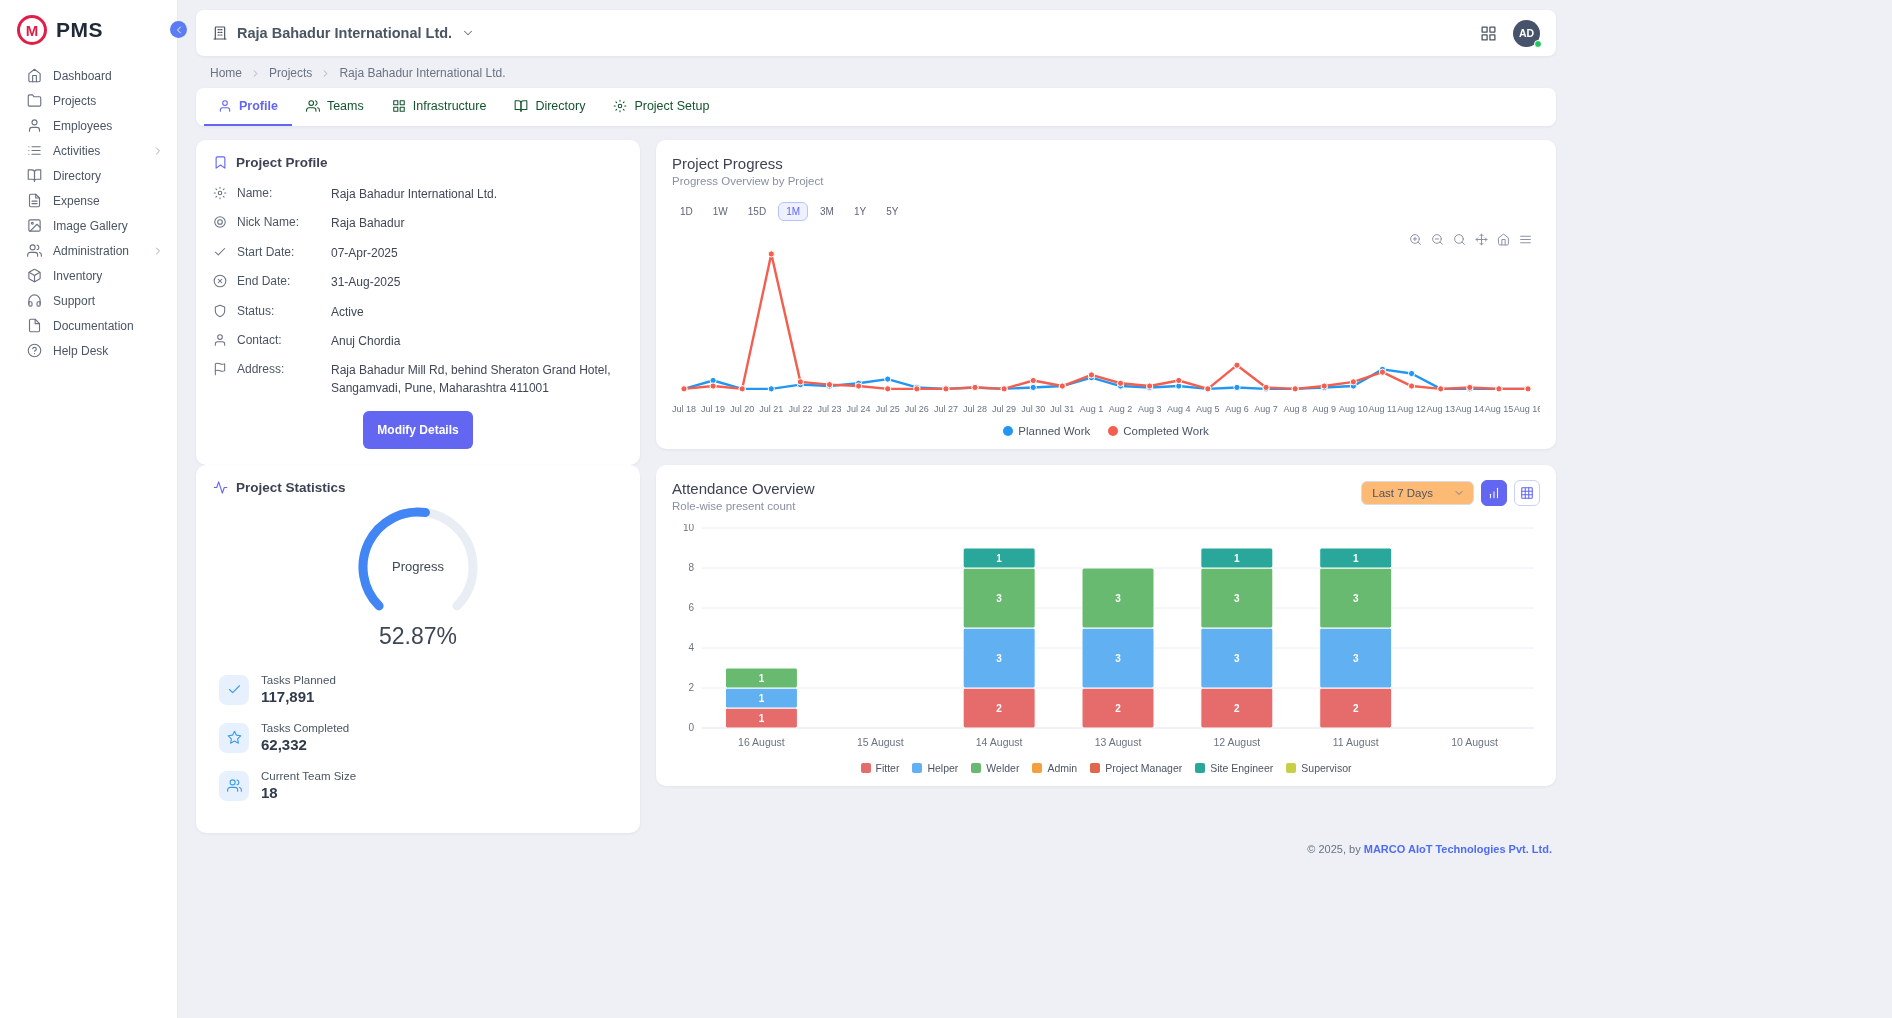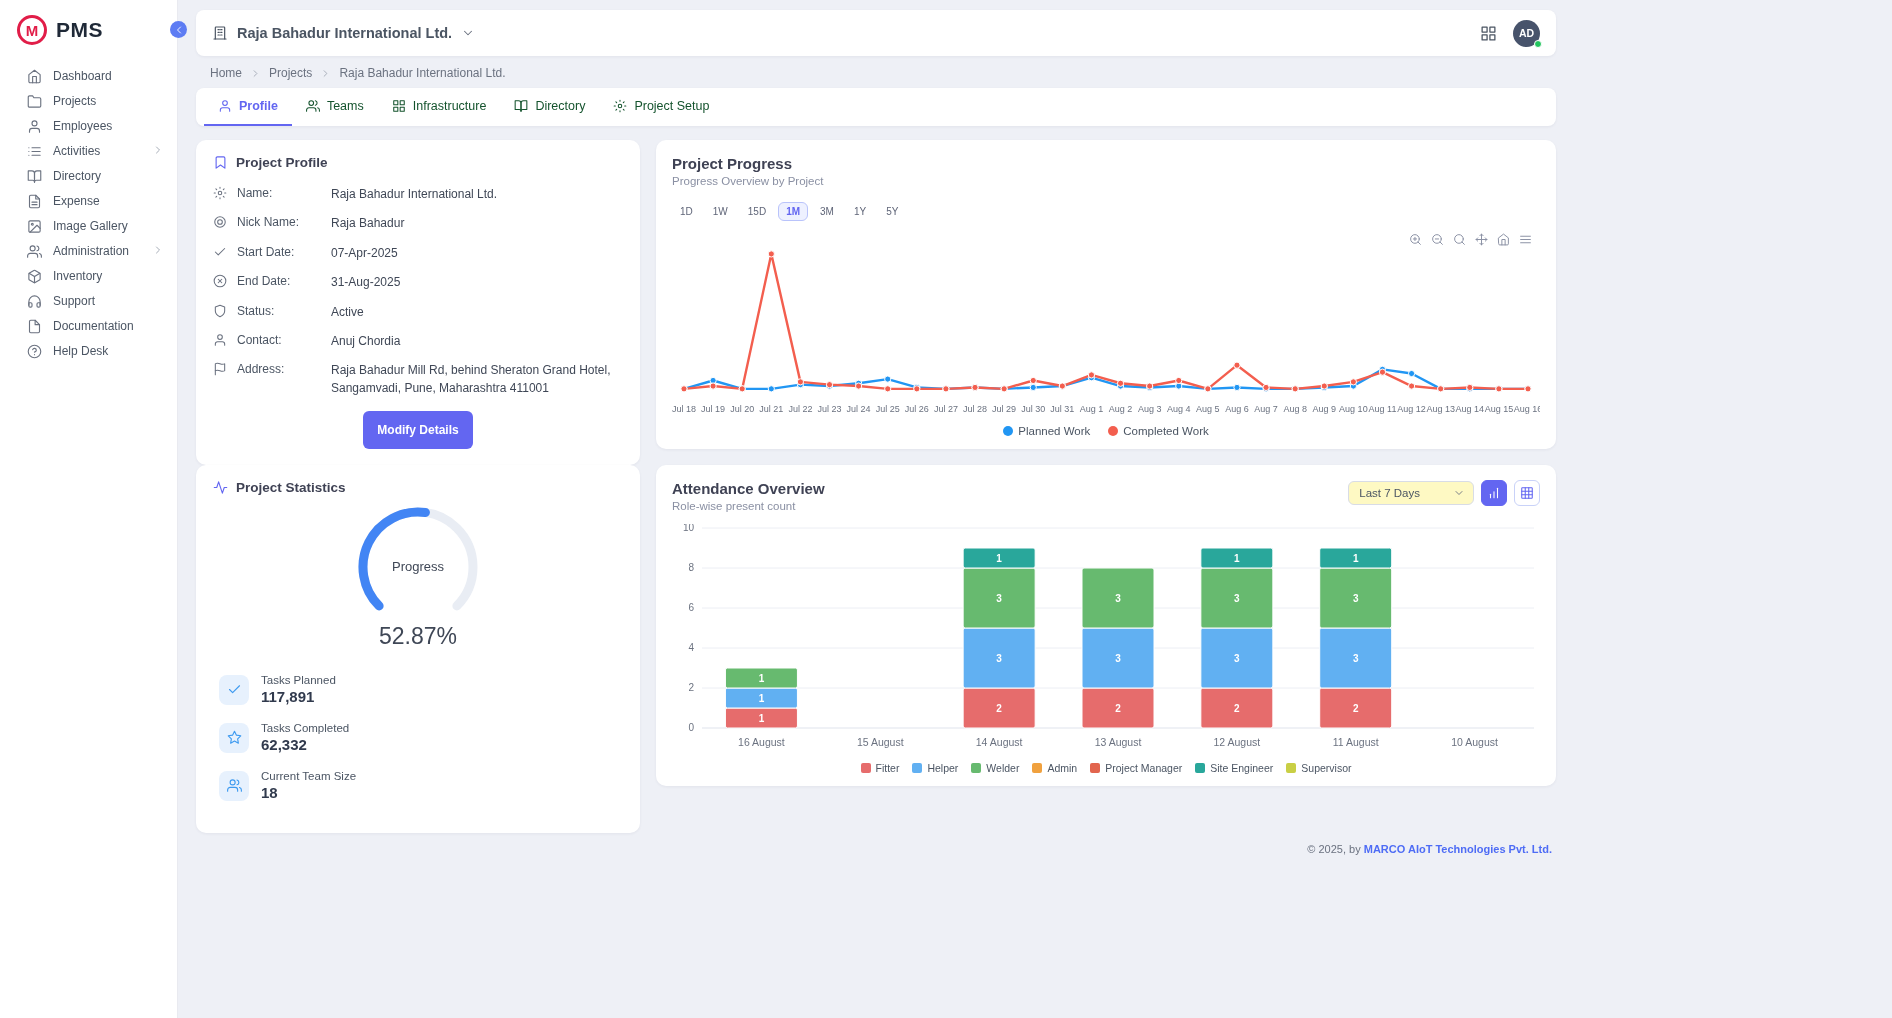--- a/index.html
+++ b/index.html
@@ -5,21 +5,21 @@
   *{margin:0;padding:0;box-sizing:border-box}
   html,body{width:1892px;height:1018px}
   body{background:#eef0f6;font-family:"Liberation Sans",sans-serif;color:#3f4756;overflow:hidden;position:relative}
   svg{font-family:inherit;display:block}
 
   
   .sidebar{position:absolute;left:0;top:0;width:178px;height:1018px;background:#fff;border-right:1px solid #e9eaf0;z-index:2}
   .logo-row{display:flex;align-items:center;gap:9px;padding:15px 14px 18px 17px}
   .logo-mark{width:30px;height:30px;border-radius:50%;border:3px solid #e11d48;color:#e11d48;font-weight:bold;font-size:15px;display:flex;align-items:center;justify-content:center;background:#fff}
   .logo-text{font-size:21px;font-weight:bold;color:#1f2937;letter-spacing:.5px}
-  .nav-item{display:flex;align-items:flex-start;gap:11px;padding:6px 10px 6px 27px;font-size:12px;color:#4b5563;cursor:pointer;position:relative;height:25px}
+  .nav-item{display:flex;align-items:center;gap:11px;padding:6px 10px 6px 27px;font-size:12px;color:#4b5563;cursor:pointer;position:relative;height:25px}
   .nav-icon{color:#6b7280;display:flex}
   .nav-chevron{position:absolute;right:13px;color:#9ca3af;display:flex}
 
   .collapse-btn{position:absolute;left:170px;top:21px;width:17px;height:17px;border-radius:50%;background:#5d7cf3;color:#fff;border:none;display:flex;align-items:center;justify-content:center;cursor:pointer;z-index:3;padding:0}
 
   
   .main{margin-left:178px;padding:10px 18px 0 18px;width:1714px}
   .container{width:1360px}
   .card{background:#fff;border-radius:10px;box-shadow:0 1px 3px rgba(30,35,70,.06)}
 
@@ -42,21 +42,21 @@
   .tab.active{color:#6366f1;border-bottom-color:#6366f1;font-weight:600}
   .tab-icon{display:flex}
 
   .content{display:flex;gap:16px;margin-top:14px}
   .col-left{width:444px;flex-shrink:0}
   .col-right{flex:1}
 
   .card-title-row{display:flex;align-items:center;gap:8px}
   .title-icon{color:#6366f1;display:flex}
   .card-title{font-size:13.5px;font-weight:600;color:#3f4254}
-  .card-title.lg{font-size:15px;font-weight:700;color:#3f4254}
+  .card-title.lg{font-size:15px;font-weight:400;color:#3f4254}
   .card-sub{font-size:11.5px;color:#8a90a3;margin-top:3px}
 
   
   .profile-card{padding:15px 17px 16px}
   .fields{margin-top:15px}
   .field-row{display:flex;align-items:flex-start;gap:10px;margin-bottom:11px;font-size:12px}
   .field-icon{color:#6b7280;display:flex;margin-top:1px}
   .field-label{width:84px;color:#4b5563;flex-shrink:0;padding-top:1px}
   .field-value{color:#3f4756;flex:1;line-height:1.45;padding-top:1px}
   .btn-row{display:flex;justify-content:center;margin-top:14px}
@@ -70,34 +70,34 @@
   .stat-row{display:flex;align-items:center;gap:12px;margin-bottom:17px}
   .stat-icon{width:30px;height:30px;border-radius:8px;background:#e7f1fd;color:#3d9af0;display:flex;align-items:center;justify-content:center;flex-shrink:0}
   .stat-text{display:flex;flex-direction:column}
   .stat-label{font-size:11.5px;color:#4b5563}
   .stat-value{font-size:15px;color:#313a4d;font-weight:600;margin-top:2px}
 
   
   .progress-card{padding:15px 16px 12px}
   .ranges{display:flex;gap:4px;margin-top:15px}
   .range-pill{font-size:10px;padding:3px 7px;border:1px solid transparent;background:transparent;color:#5f6578;border-radius:6px;cursor:pointer;font-family:inherit}
-  .range-pill.active{color:#6366f1;border-color:#b9c3fb;background:#eef1ff;font-weight:700}
+  .range-pill.active{color:#6366f1;border-color:#b9c3fb;background:#eef1ff;font-weight:400}
   .chart-wrap{position:relative;margin-top:14px}
   .chart-toolbar{position:absolute;top:-2px;right:8px;display:flex;gap:9px;color:#8a90a3;z-index:2}
   .tb-icon{cursor:pointer;display:flex}
   .line-legend{display:flex;justify-content:center;gap:18px;font-size:11.5px;color:#4b5563;margin-top:4px}
   .legend-item{display:inline-flex;align-items:center;gap:5px;cursor:pointer}
   .legend-swatch.dot{width:10px;height:10px;border-radius:50%;display:inline-block}
   .legend-swatch.sq{width:10px;height:10px;border-radius:2px;display:inline-block}
 
   
   .attendance-card{margin-top:16px;padding:15px 16px 12px}
   .att-header{display:flex;align-items:flex-start;justify-content:space-between}
   .att-controls{display:flex;align-items:center;gap:7px}
-  .select{display:flex;align-items:center;gap:33px;border:1px solid #d8dce6;border-radius:6px;padding:5px 8px 5px 10px;font-size:11.5px;color:#4b5563;cursor:pointer;background:#fef9c3}
+  .select{display:flex;align-items:center;gap:20px;border:1px solid #d8dce6;border-radius:6px;padding:5px 8px 5px 10px;font-size:11.5px;color:#4b5563;cursor:pointer;background:#fdba74}
   .sel-chev{display:flex;color:#6b7280}
   .icon-btn{width:26px;height:26px;border-radius:6px;border:1px solid #c9d2f8;background:#fff;color:#6366f1;display:flex;align-items:center;justify-content:center;cursor:pointer;padding:0}
   .icon-btn.active{background:#6366f1;border-color:#6366f1;color:#fff}
   .bar-legend{display:flex;justify-content:center;gap:13px;font-size:10.5px;color:#4b5563;margin-top:6px}
 
   .footer{width:1360px;text-align:right;font-size:11px;color:#6b7280;margin-top:10px;padding-right:4px}
   .footer-link{color:#4e6cf5;font-weight:600;text-decoration:none;cursor:pointer}
 </style>
 </head>
 <body>

